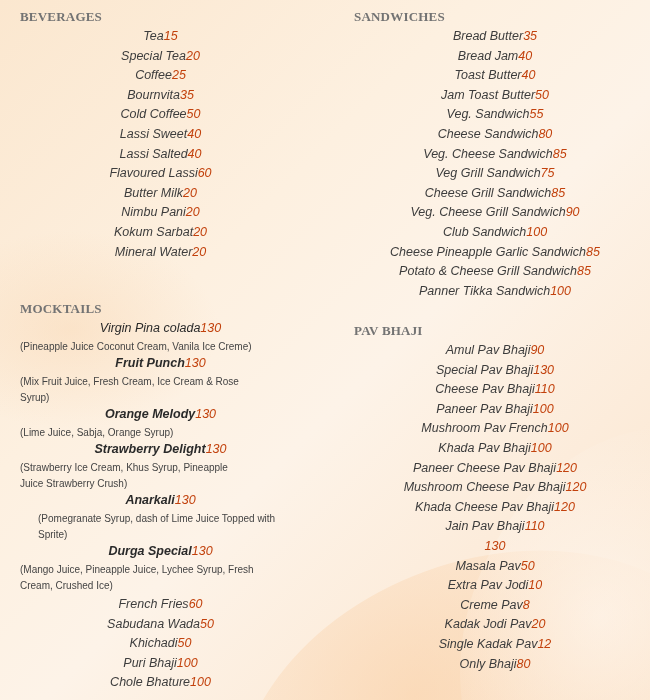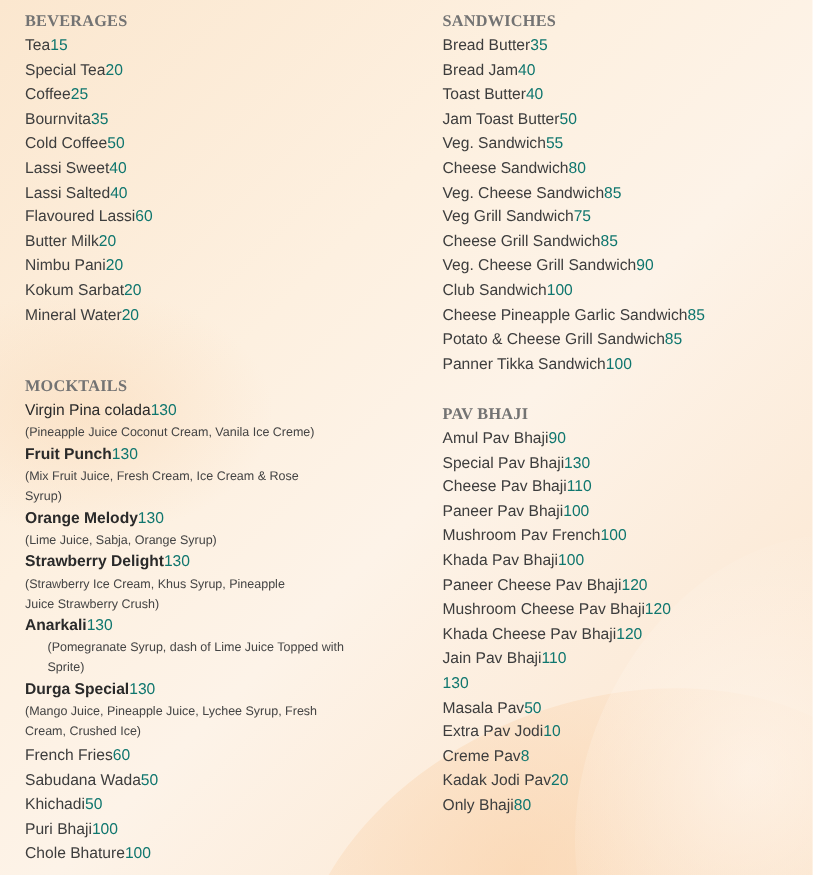--- a/index.html
+++ b/index.html
@@ -23,25 +23,25 @@
     background: radial-gradient(ellipse, rgba(248,210,170,0.4), rgba(248,210,170,0) 70%); }
   .col { position: absolute; top: 0; }
   .col-left { left: 20px; width: 281px; }
   .col-right { left: 354px; width: 282px; }
   .heading {
     font-family: "Liberation Serif", serif; font-weight: bold;
     color: #737373; font-size: 13px; letter-spacing: 0.2px;
     height: 17px; line-height: 17px; margin: 0;
   }
   .row {
-    display: flex; justify-content: flex-start; align-items: baseline;
-    font-size: 12.5px; height: 19.6px; line-height: 19.6px;
+    display: flex; justify-content: center; align-items: baseline;
+    font-size: 12.5px; height: 19.6px; line-height: 19.6px; font-style: italic;
   }
   .row .name { color: #3d3d3d; }
-  .row .price { color: #0f766e; text-align: right; }
+  .row .price { color: #c2410c; text-align: right; }
   .mock { margin-bottom: 2px; }
   .mock .row .name { font-weight: bold; color: #2a2a2a; }
   .mock .desc { font-size: 10px; color: #444; line-height: 16px; }
 </style>
 </head>
 <body>
 
 <div class="bg-shape bg-1"></div>
 <div class="bg-shape bg-2"></div>
 <div class="bg-shape bg-3"></div>
@@ -296,18 +296,22 @@
         </div>
       <div class="row">
           <span class="name">Creme Pav</span>
           <span class="price">8</span>
         </div>
       <div class="row">
           <span class="name">Kadak Jodi Pav</span>
           <span class="price">20</span>
         </div>
       <div class="row">
+          <span class="name">Single Kadak Pav</span>
+          <span class="price">12</span>
+        </div>
+      <div class="row">
           <span class="name">Only Bhaji</span>
           <span class="price">80</span>
         </div>
     </div>
   </section>
 </div>
 
 </body></html>

